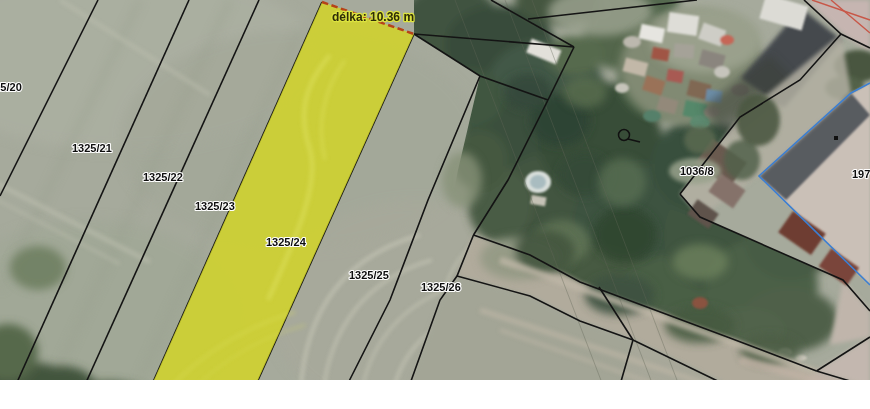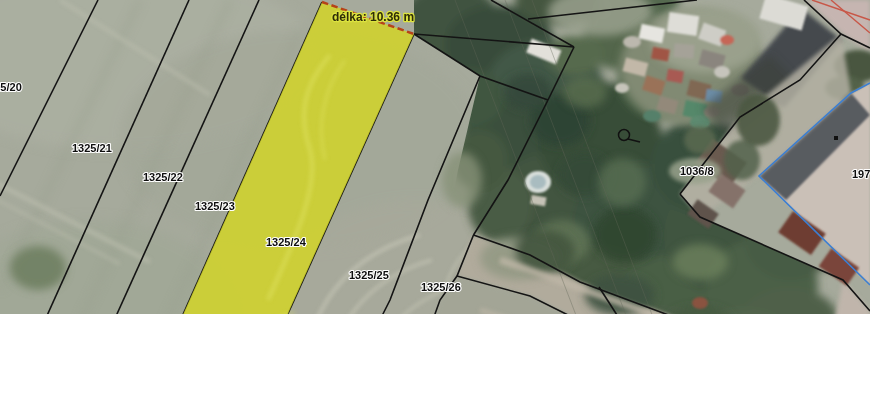--- a/index.html
+++ b/index.html
@@ -1,16 +1,16 @@
 <!DOCTYPE html>
 <html><head>
 <meta charset="utf-8">
 <style>
 html,body{margin:0;padding:0;background:#fff;}
-.map{width:870px;height:314px;overflow:hidden;position:relative;}
+.map{width:870px;height:380px;overflow:hidden;position:relative;}
 text{font-family:"Liberation Sans",sans-serif;}
 .lbl{font:bold 11px "Liberation Sans",sans-serif;fill:#0d0d0d;stroke:#ffffff;stroke-width:2.2px;paint-order:stroke;stroke-linejoin:round;}
 .dlk{font:bold 12px "Liberation Sans",sans-serif;fill:#2e2c08;stroke:#dce33f;stroke-width:2.4px;paint-order:stroke;stroke-linejoin:round;}
 .pline{fill:none;stroke:#141414;stroke-width:1.6;}
 </style>
 </head>
 <body>
 <div class="map">
 <svg width="870" height="409" viewBox="0 0 870 409" xmlns="http://www.w3.org/2000/svg">
 <defs>

